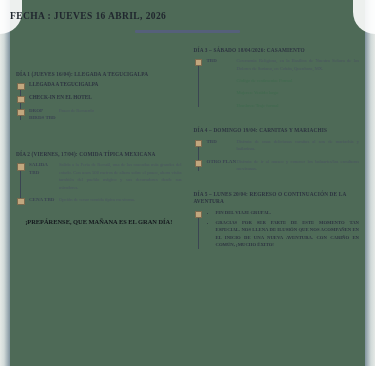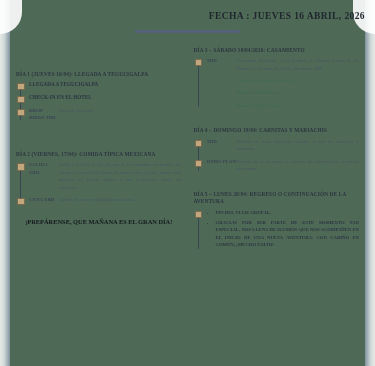--- a/index.html
+++ b/index.html
@@ -19,21 +19,21 @@
   .page-edge-right{right:0;transform:scaleX(-1);}
   .corner-tl,.corner-tr{
     position:absolute;top:0;width:22px;height:34px;
     background:#ffffff;opacity:.9;
   }
   .corner-tl{left:0;border-bottom-right-radius:22px;}
   .corner-tr{right:0;border-bottom-left-radius:22px;}
   .sheet{position:absolute;left:10px;right:10px;top:0;bottom:0;}
 
   .title{
-    text-align:right;
+    text-align:left;
     color:#20262e;
     font-size:9.5px;
     font-weight:bold;
     letter-spacing:.4px;
     padding-top:11px;
     font-variant:small-caps;
     text-transform:uppercase;
   }
   .title-rule{
     width:105px;height:2.5px;background:#55607a;

